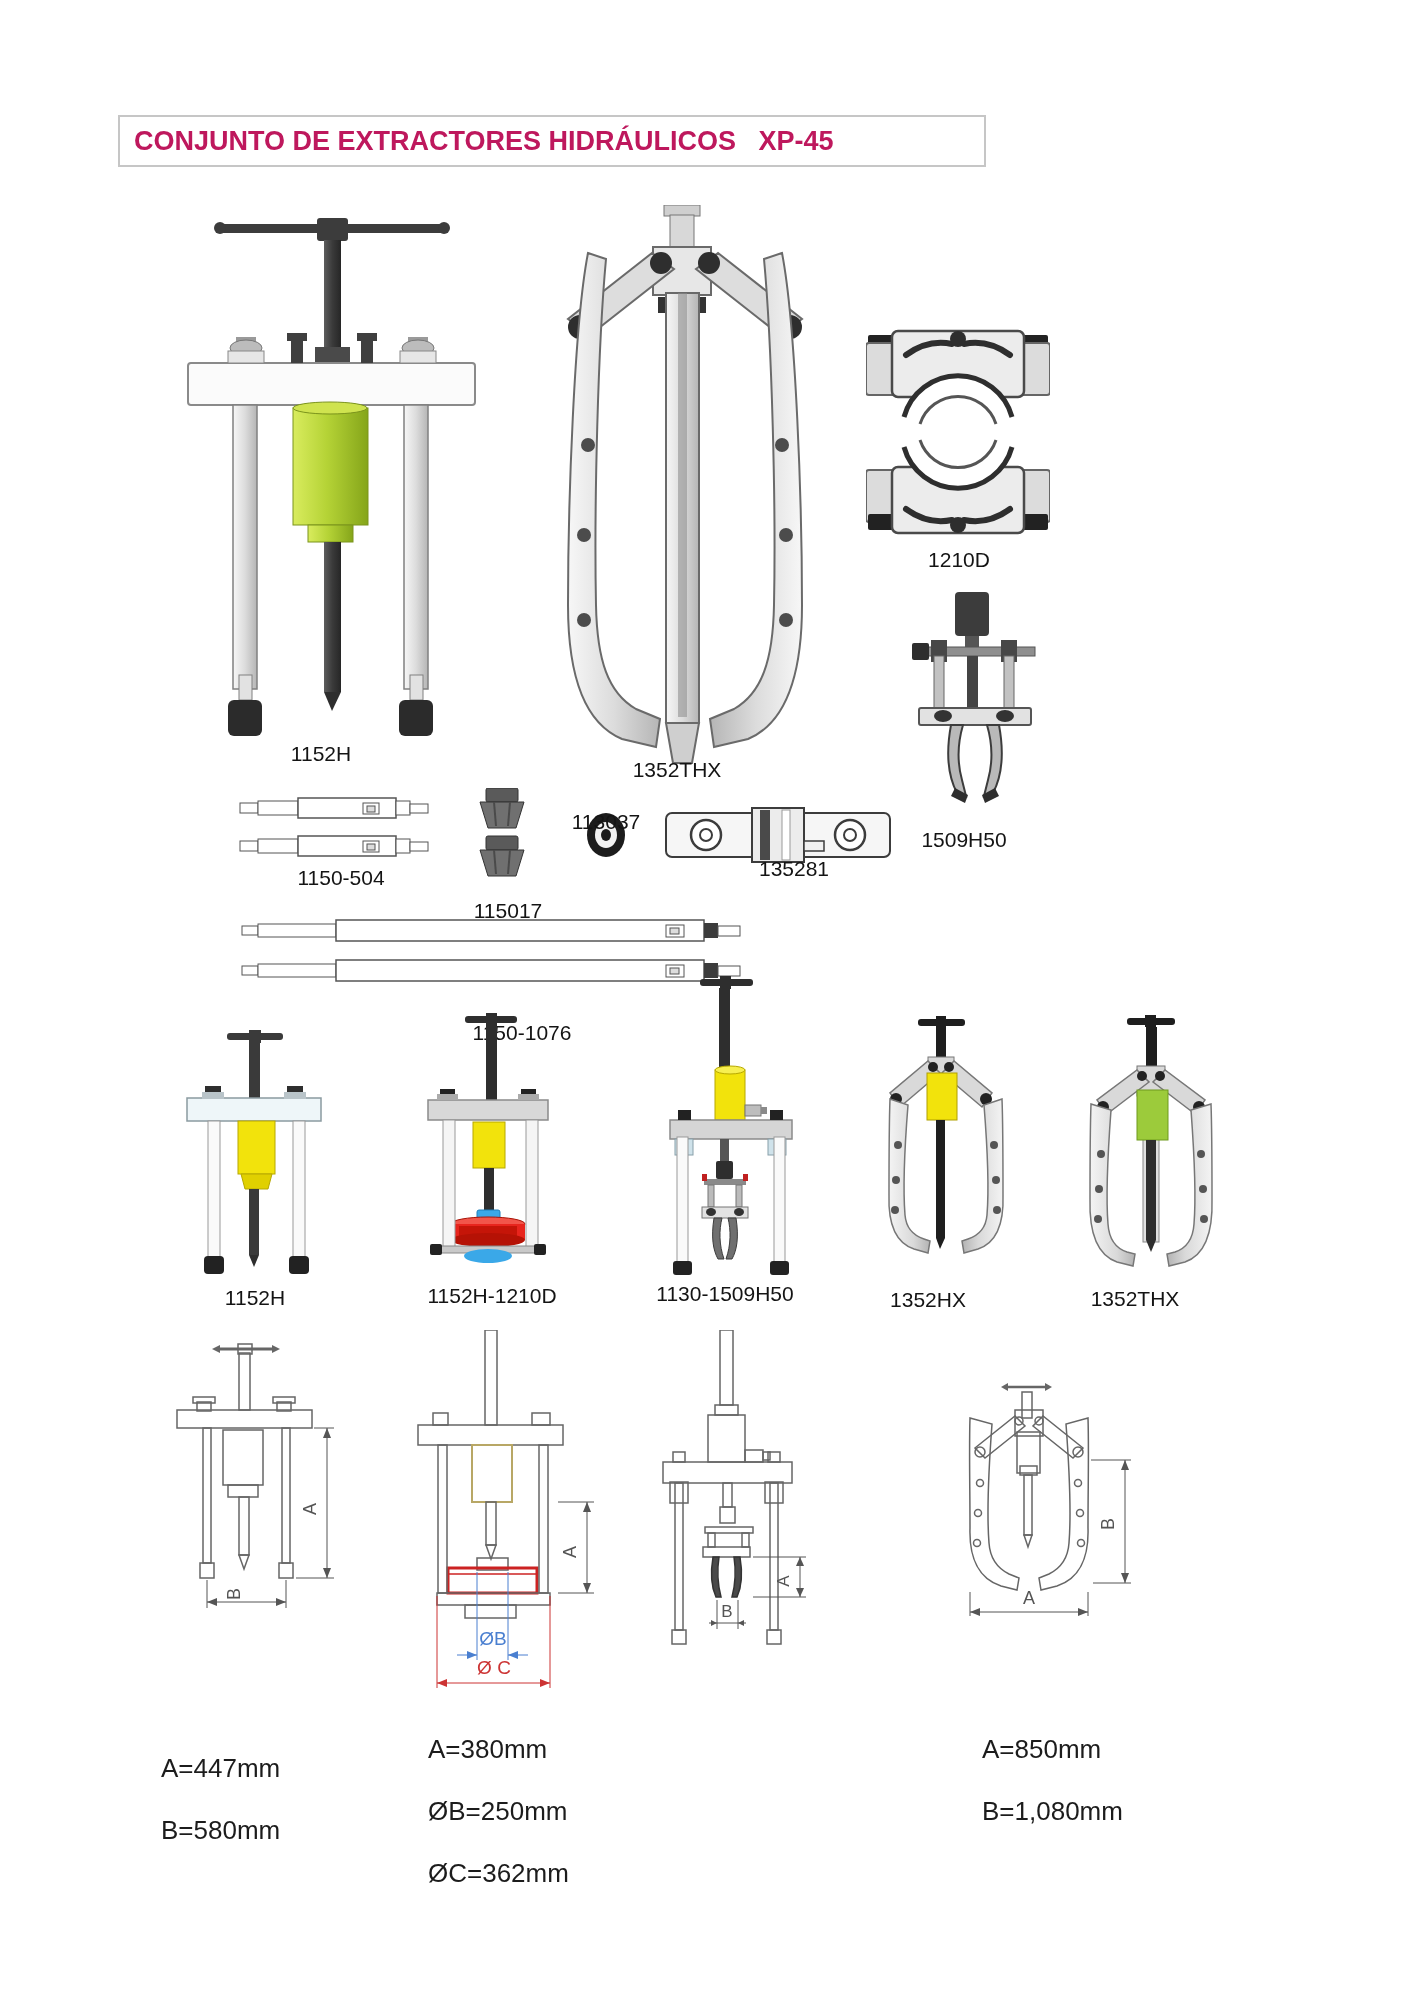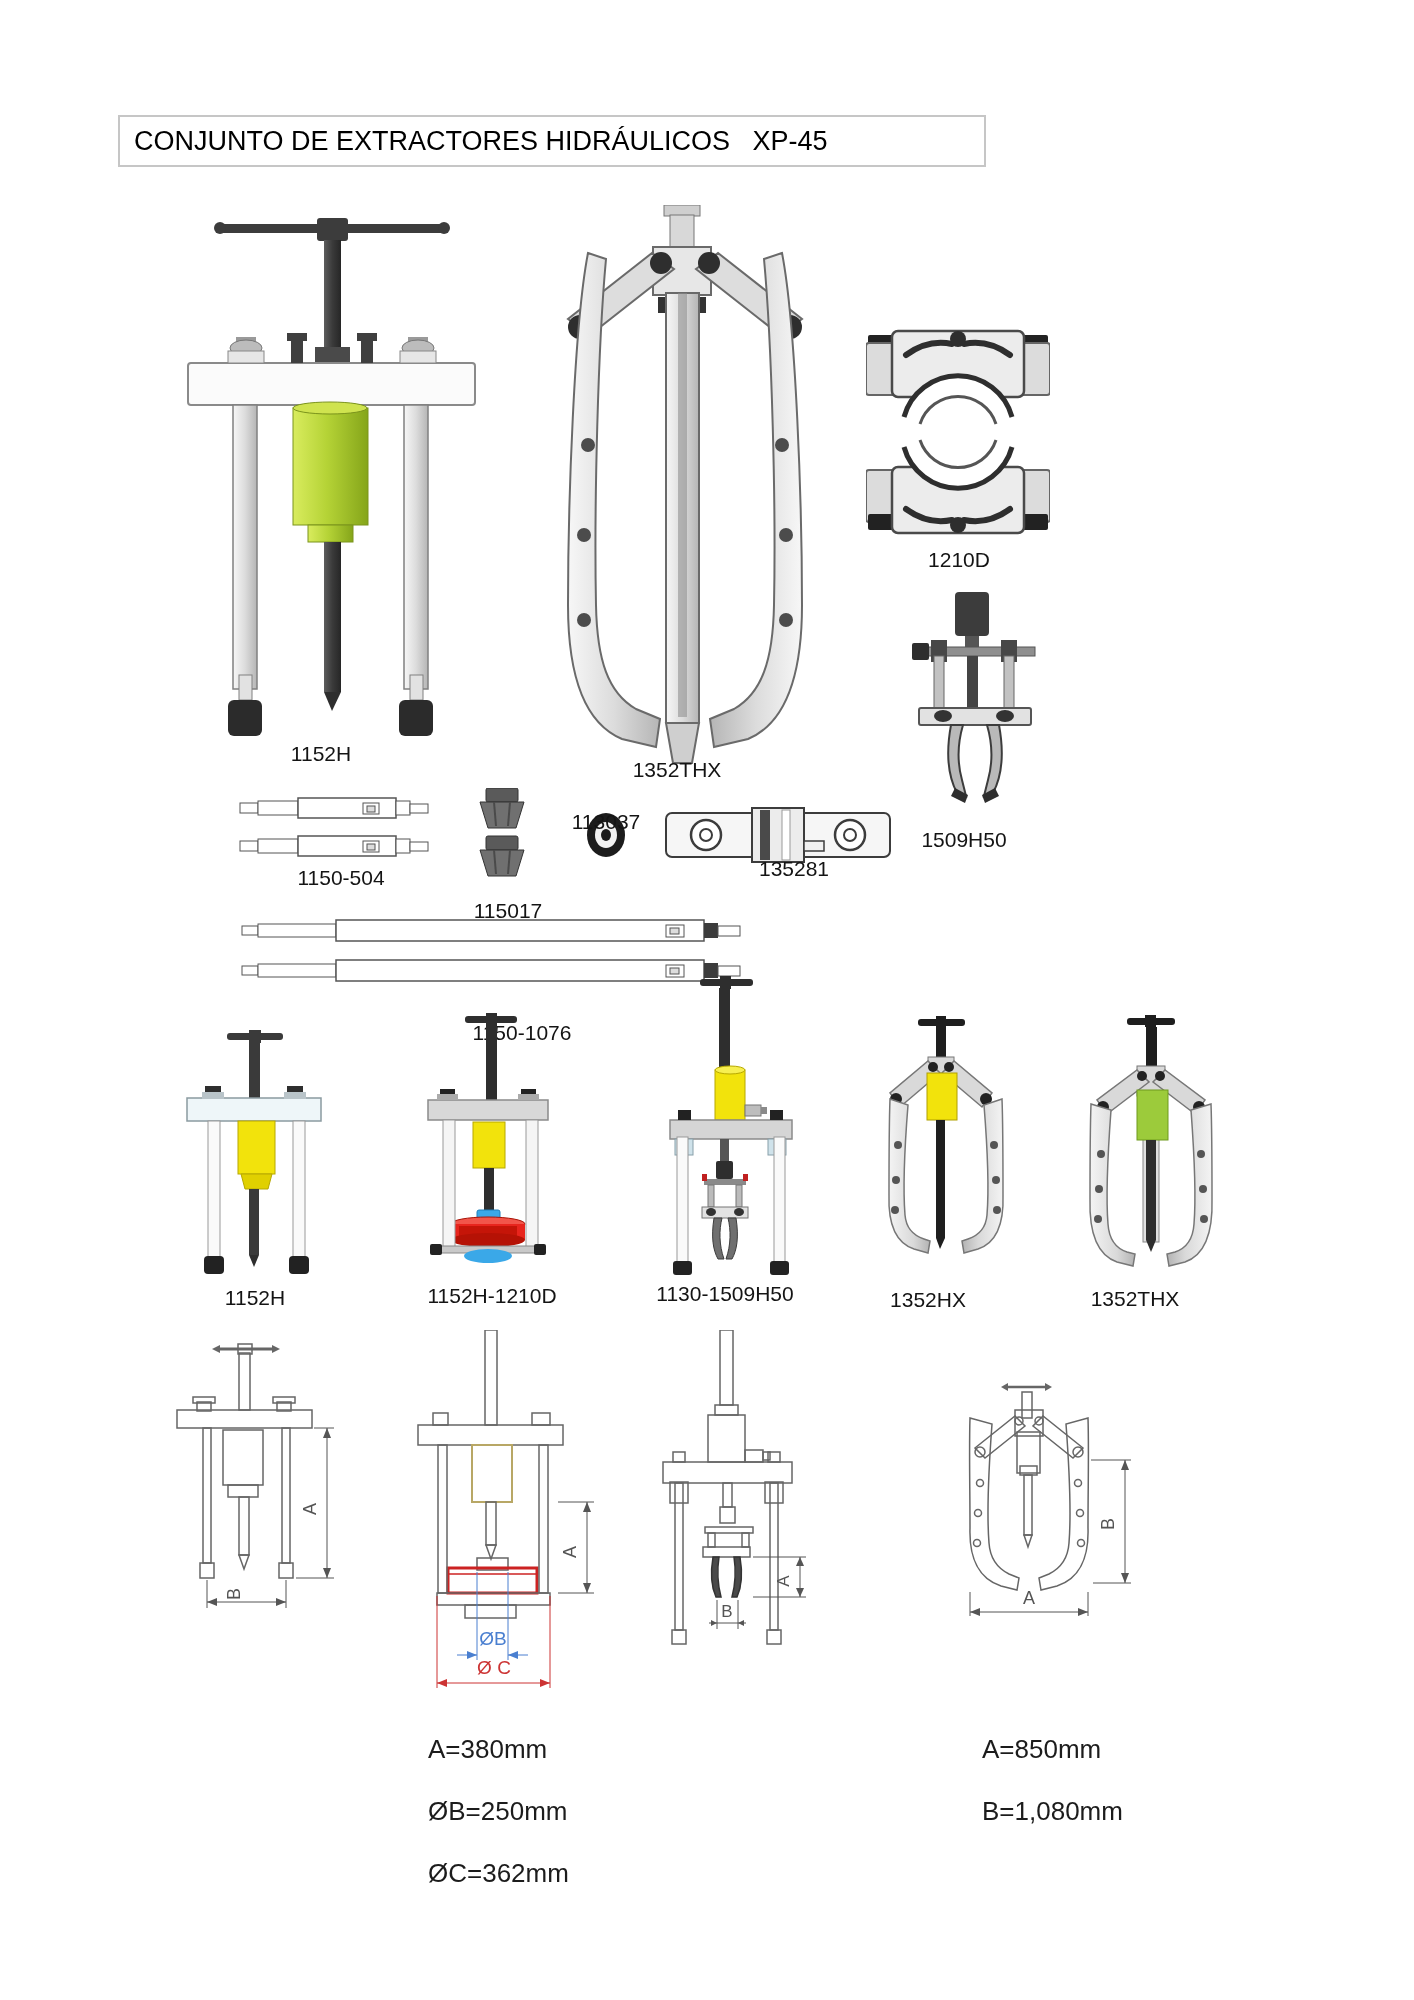--- a/index.html
+++ b/index.html
@@ -1,21 +1,21 @@
 <!DOCTYPE html>
 <html><head>
 <meta charset="utf-8">
 <style>
   html,body{margin:0;padding:0;background:#fff;}
   .page{position:relative;width:1414px;height:2000px;background:#ffffff;overflow:hidden;
         font-family:"Liberation Sans",sans-serif;color:#111;}
   .title-box{position:absolute;left:118px;top:115px;width:868px;height:52px;
              border:2px solid #c6c6c6;box-sizing:border-box;background:#fff;}
   .title-text{position:absolute;left:14px;top:0;height:64px;line-height:48px;
-              font-size:27px;font-weight:400;color:#000000;white-space:pre;}
+              font-size:27px;font-weight:700;color:#be185d;white-space:pre;}
   .item{position:absolute;}
   .plabel{position:absolute;transform:translateX(-50%);font-size:21px;color:#141414;
           white-space:nowrap;}
   .spec{position:absolute;font-size:26px;color:#1c1c1c;}
   .spec div{margin-bottom:32px;line-height:30px;}
   svg{display:block;}
 </style>
 </head>
 <body>
 
@@ -599,20 +599,24 @@
         <line x1="138" y1="82" x2="178" y2="82"></line>
         <line x1="140" y1="205" x2="178" y2="205"></line>
         <line x1="172" y1="82" x2="172" y2="205"></line>
         <polygon points="172,82 168,92 176,92" fill="#555" stroke="none"></polygon>
         <polygon points="172,205 168,195 176,195" fill="#555" stroke="none"></polygon>
         <text x="161" y="146" transform="rotate(-90 161 146)" font-size="18" fill="#555" stroke="none" text-anchor="middle">B</text>
       </g>
     </svg>
   </div>
 
+  <div class="spec" style="left:161px;top:1753px;">
+    <div>A=447mm</div>
+    <div>B=580mm</div>
+  </div>
 
   <div class="spec" style="left:428px;top:1734px;">
     <div>A=380mm</div>
     <div>ØB=250mm</div>
     <div>ØC=362mm</div>
   </div>
 
 
   <div class="spec" style="left:982px;top:1734px;">
     <div>A=850mm</div>

